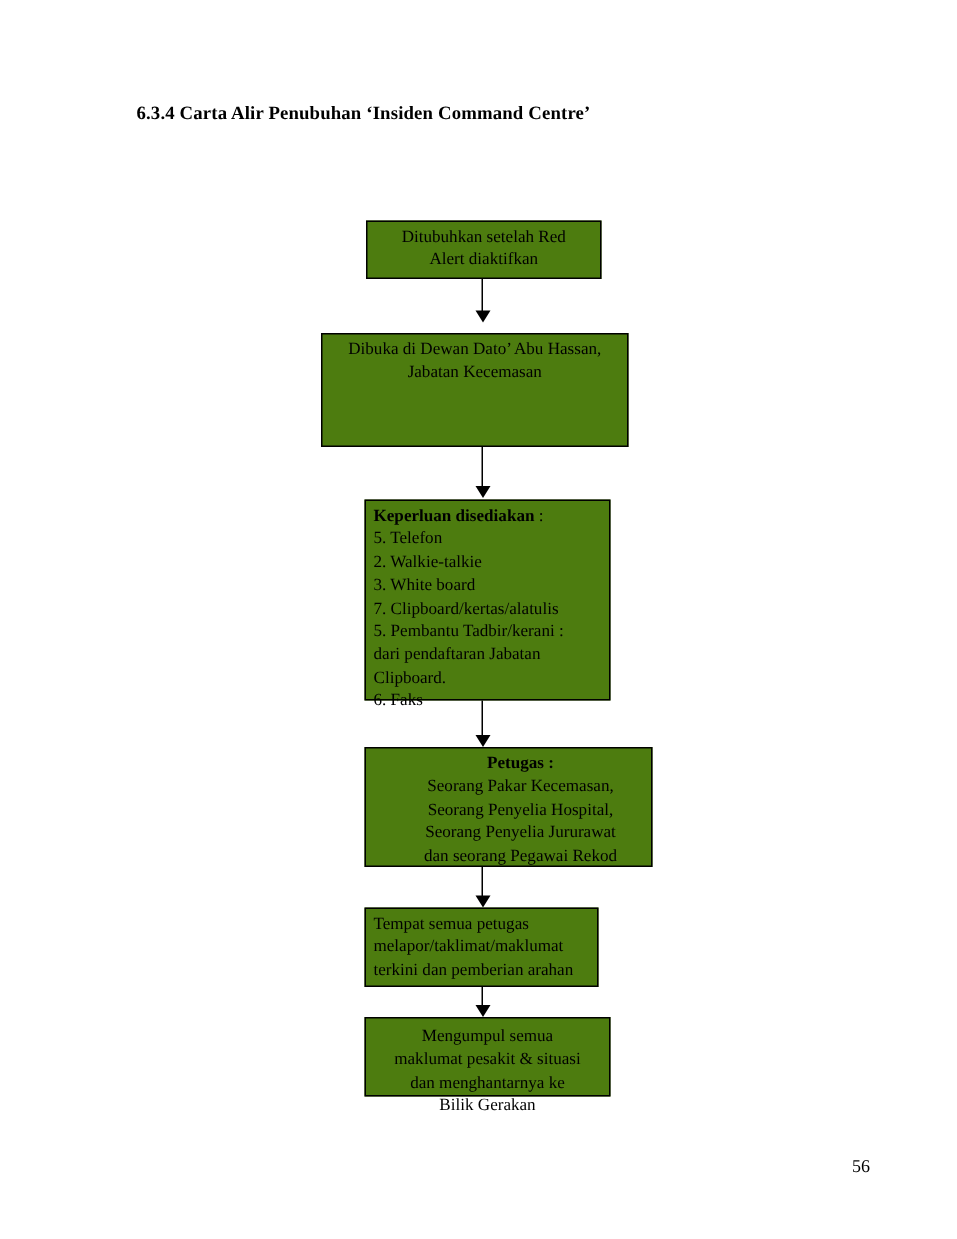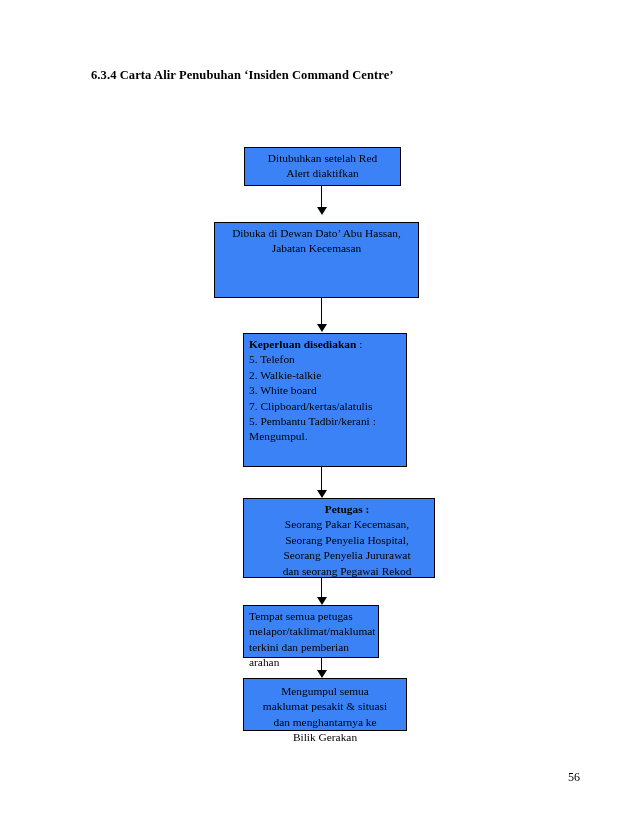--- a/index.html
+++ b/index.html
@@ -29,21 +29,21 @@
     font-weight: bold;
     letter-spacing: 0.1px;
     white-space: nowrap;
   }
 
   
   .node {
     position: absolute;
     box-sizing: border-box;
     border: 1.2px solid #000000;
-    background: #3b82f6;
+    background: #4d7c0f;
     font-size: 11.4px;
     line-height: 15.4px;
   }
   .node .inner {
     padding: 3px 5px 0 5px;
   }
   .node.center .inner { text-align: center; }
   .node.left   .inner { text-align: left; }
   .node .strong { font-weight: bold; }
   .node.clipped { overflow: hidden; }
@@ -113,21 +113,23 @@
   <div class="node left" style="left:243px; top:333px; width:164px; height:134px;">
     <div class="inner">
       <div>
         <span class="strong">Keperluan disediakan</span><span> :</span>
       </div>
       <div>5. Telefon</div>
       <div>2. Walkie-talkie</div>
       <div>3. White board</div>
       <div>7. Clipboard/kertas/alatulis</div>
       <div>5. Pembantu Tadbir/kerani :</div>
-      <div>Mengumpul.</div>
+      <div>dari pendaftaran Jabatan</div>
+      <div>Clipboard.</div>
+      <div>6. Faks</div>
     </div>
   </div>
 
   <div class="connector" style="left:315px; top:467px; height:31px;">
     <div class="stem" style="height:24px;"></div>
     <div class="head"></div>
   </div>
 
   <div class="node center clipped" style="left:243px; top:498px; width:192px; height:80px;padding-left:16px;">
     <div class="inner">
@@ -137,21 +139,21 @@
       <div>Seorang Penyelia Jururawat</div>
       <div>dan seorang Pegawai Rekod</div>
     </div>
   </div>
 
   <div class="connector" style="left:315px; top:578px; height:27px;">
     <div class="stem" style="height:20px;"></div>
     <div class="head"></div>
   </div>
 
-  <div class="node left" style="left:243px; top:605px; width:136px; height:53px;">
+  <div class="node left" style="left:243px; top:605px; width:156px; height:53px;">
     <div class="inner">
       <div>Tempat  semua petugas</div>
       <div>melapor/taklimat/maklumat</div>
       <div>terkini dan pemberian arahan</div>
     </div>
   </div>
 
   <div class="connector" style="left:315px; top:658px; height:20px;">
     <div class="stem" style="height:13px;"></div>
     <div class="head"></div>

